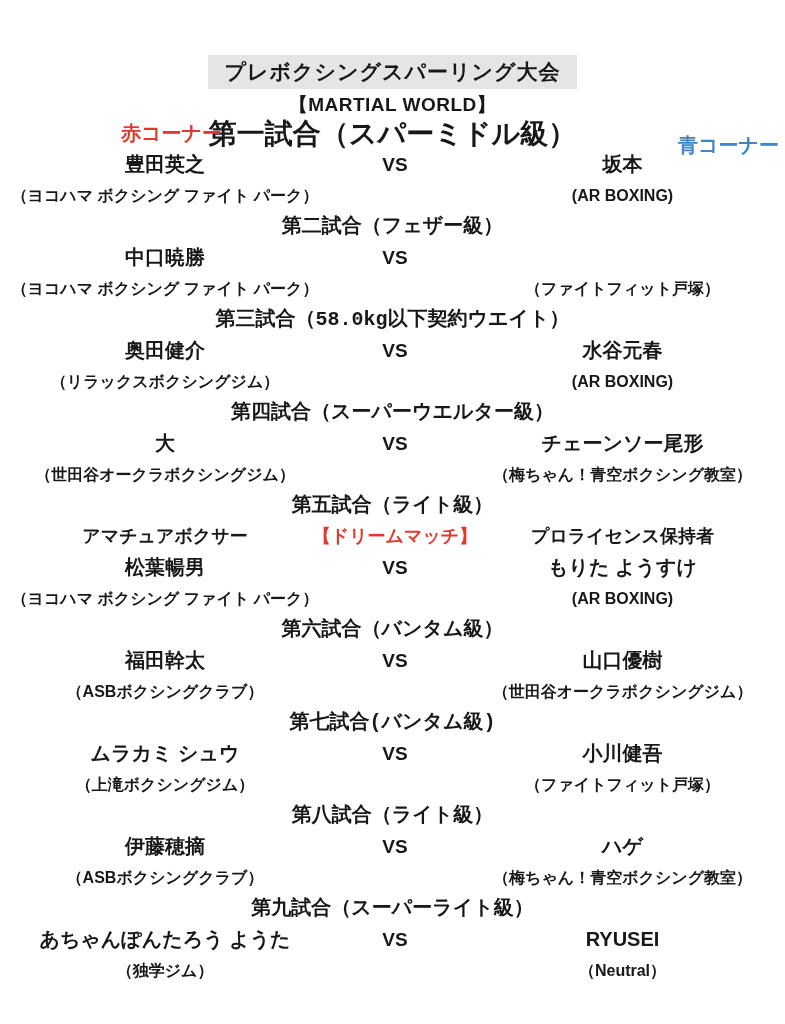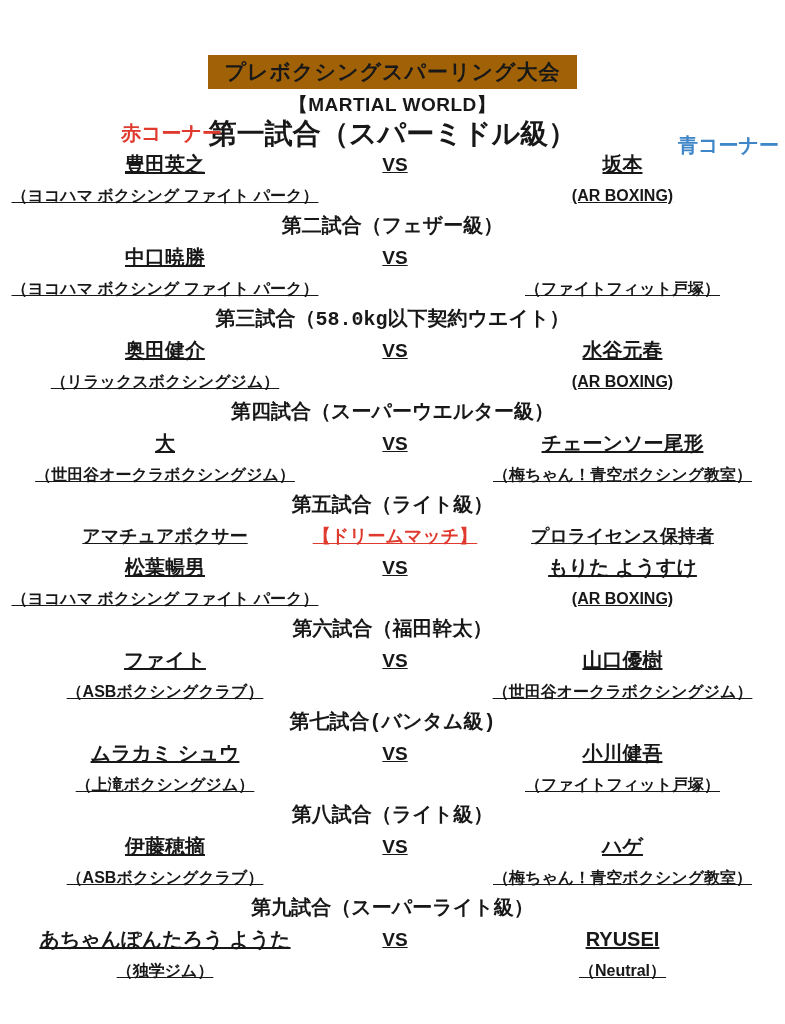--- a/index.html
+++ b/index.html
@@ -7,21 +7,21 @@
   body {
     font-family:"Liberation Sans","DejaVu Sans",sans-serif;
     font-weight:700;
     color:#181818;
   }
   .doc { width:785px; padding-top:55px; }
 
   .title-wrap { text-align:center; }
   .title {
     display:inline-block;
-    background:#a16207;
+    background:#e5e5e5;
     font-size:21px;
     line-height:23px;
     padding:5px 17px 6px;
     letter-spacing:1px;
   }
   .subtitle {
     text-align:center;
     font-size:19px;
     line-height:27px;
     margin-top:2px;
@@ -34,21 +34,20 @@
     grid-template-columns:330px 130px 325px;
   }
   .cell {
     display:flex;
     justify-content:center;
     align-items:center;
     line-height:31px;
     height:31px;
     white-space:nowrap;
     font-size:20px;
-    text-decoration:underline;
   }
   .header-row {
     text-align:center;
     font-size:20px;
     line-height:31px;
     height:31px;
     white-space:nowrap;
     font-family:Liberation Mono, monospace;
   }
   .corner-row { position:relative; height:31px; }
@@ -147,23 +146,23 @@
       <div class="cell">松葉暢男</div>
       <div class="cell vs">VS</div>
       <div class="cell">もりた ようすけ</div>
     </div>
     <div class="row">
       <div class="cell gym">（ヨコハマ ボクシング ファイト パーク）</div>
       <div class="cell"></div>
       <div class="cell gym">(AR BOXING)</div>
     </div>
 
-    <div class="header-row">第六試合（福田幹太）</div>
-    <div class="row">
-      <div class="cell">ファイト</div>
+    <div class="header-row">第六試合（バンタム級）</div>
+    <div class="row">
+      <div class="cell">福田幹太</div>
       <div class="cell vs">VS</div>
       <div class="cell">山口優樹</div>
     </div>
     <div class="row">
       <div class="cell gym">（ASBボクシングクラブ）</div>
       <div class="cell"></div>
       <div class="cell gym">（世田谷オークラボクシングジム）</div>
     </div>
 
     <div class="header-row">第七試合(バンタム級)</div>

